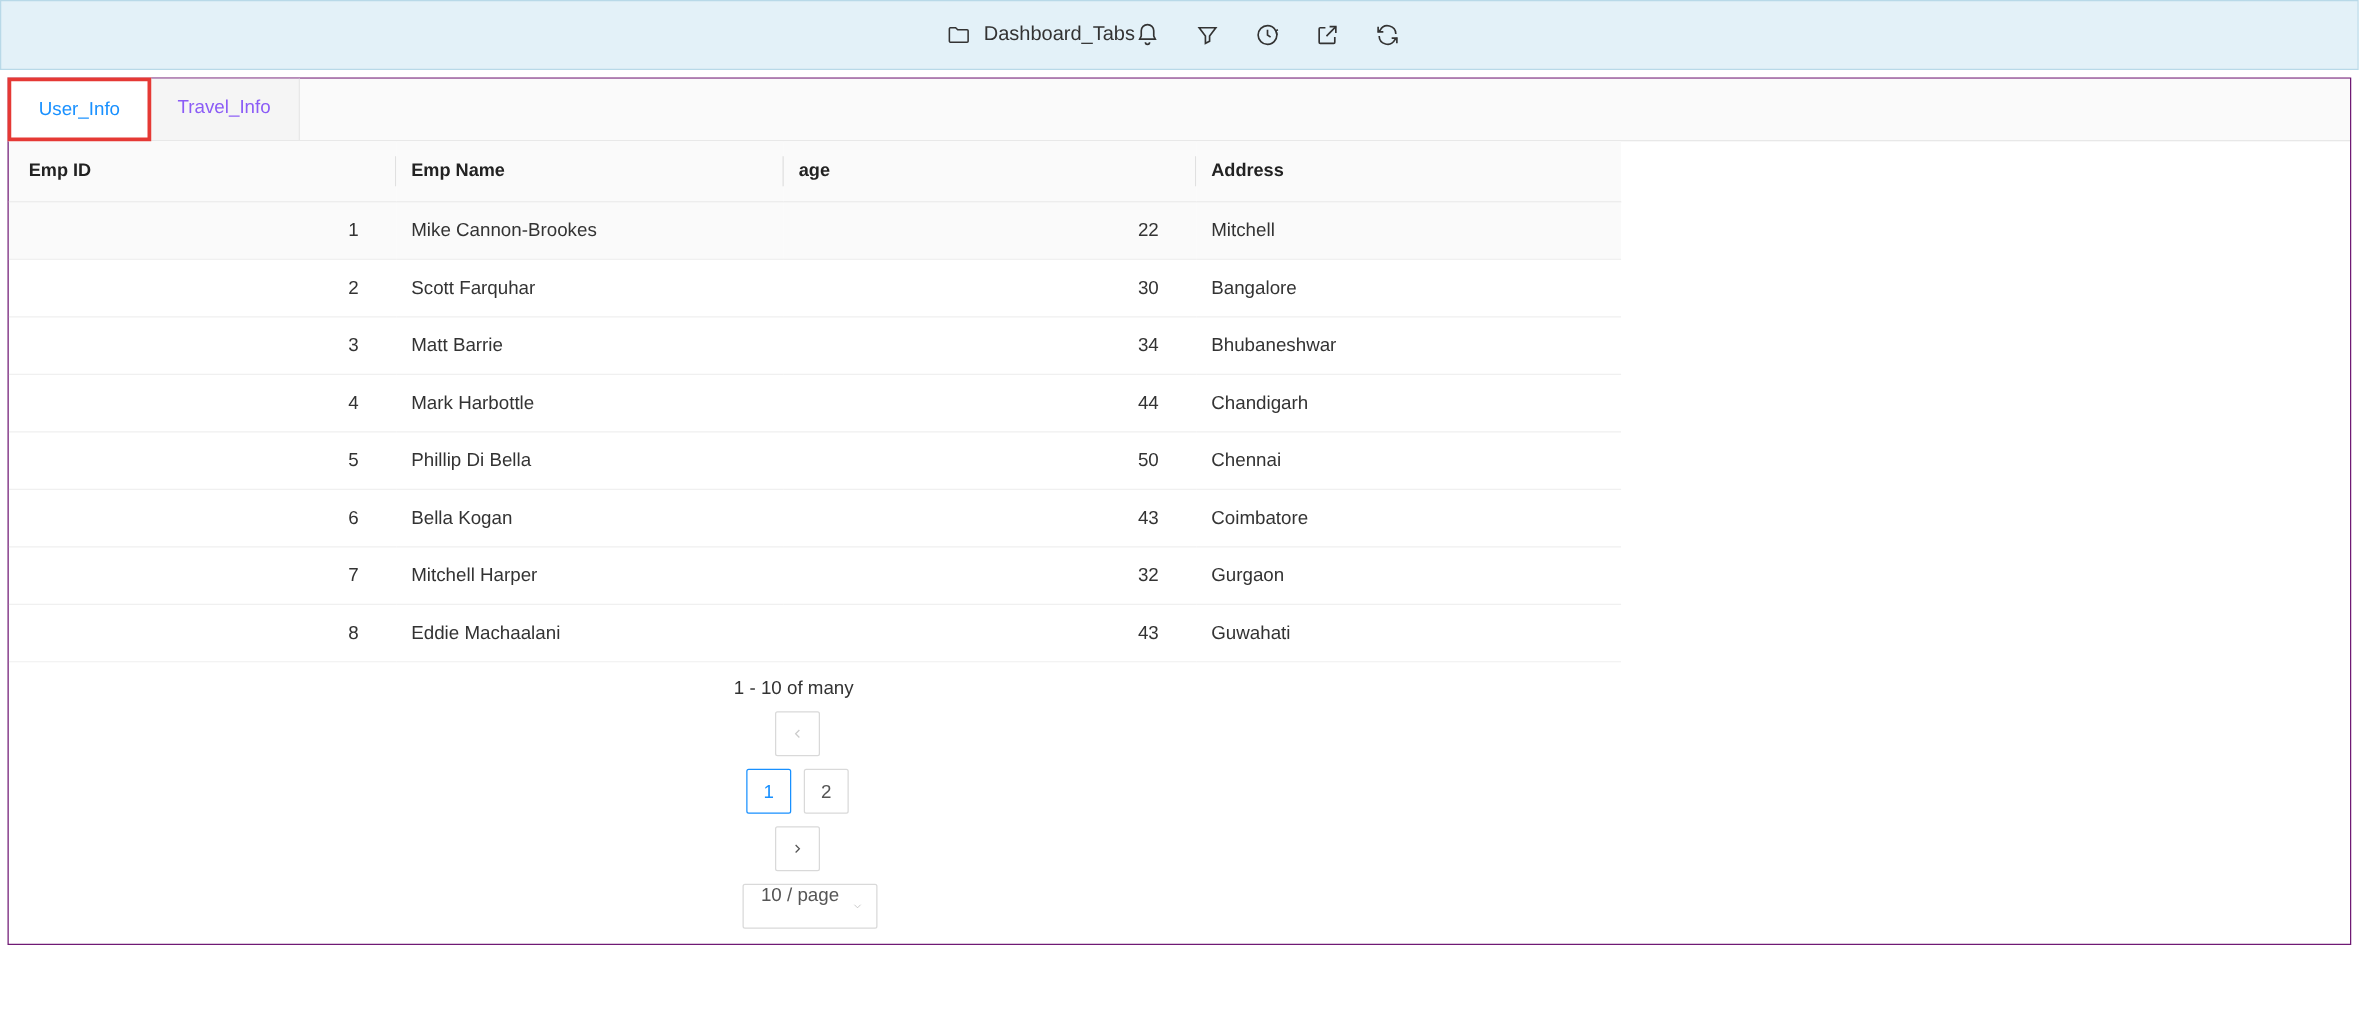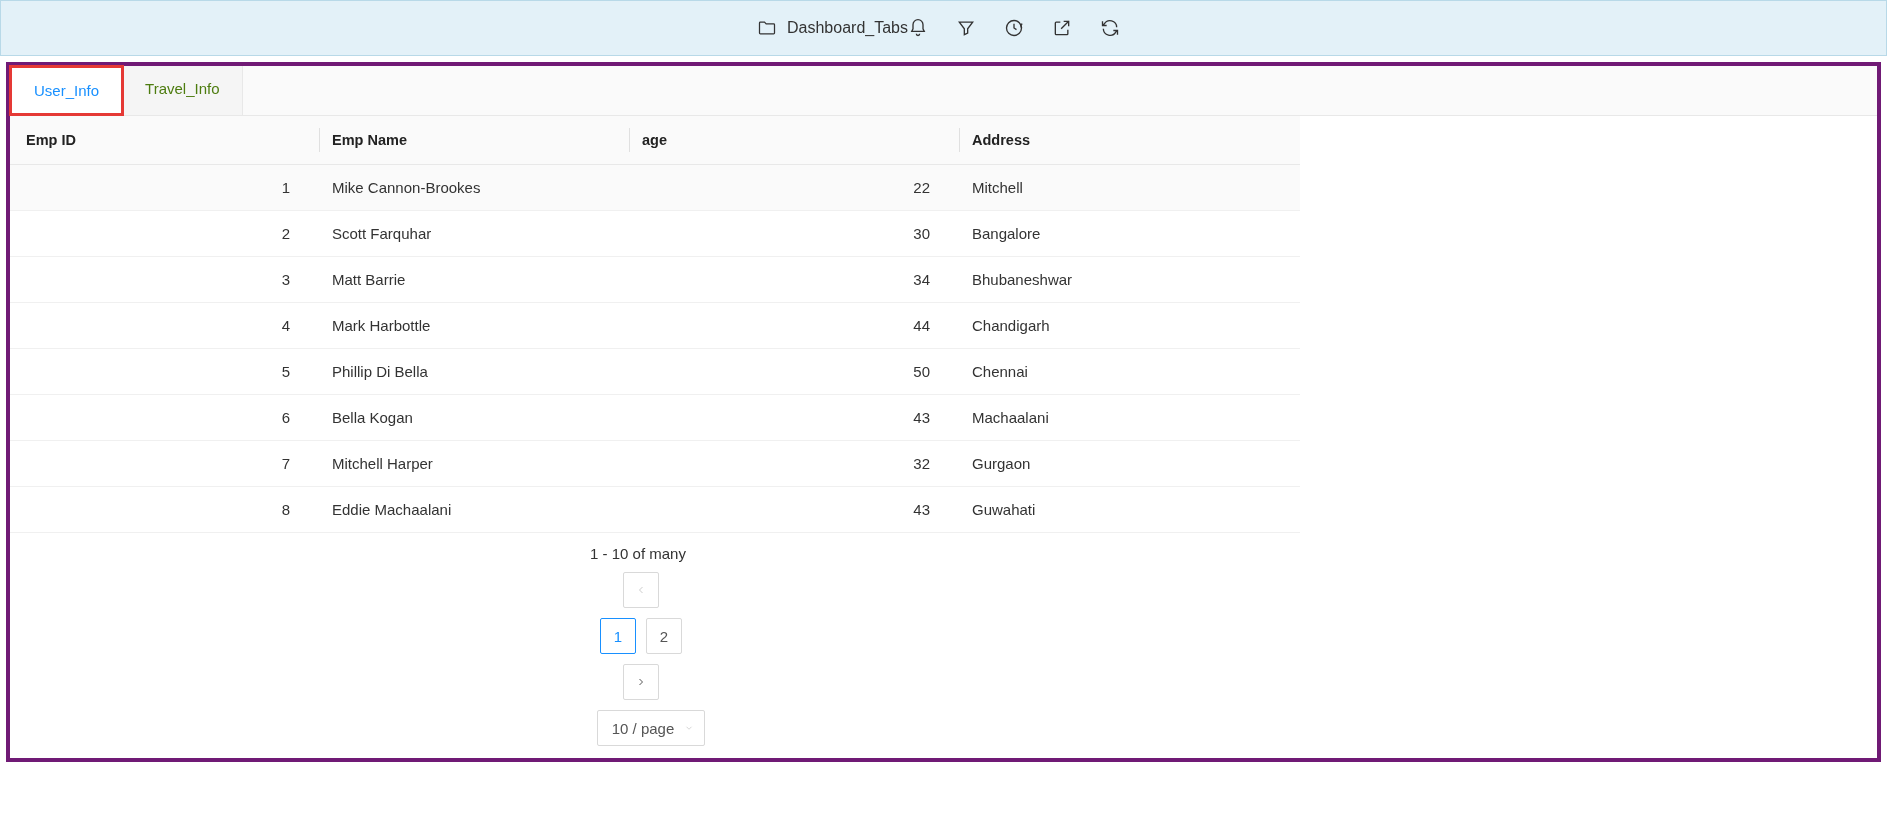--- a/index.html
+++ b/index.html
@@ -17,33 +17,33 @@
     justify-content: center;
     padding: 8px 16px;
     height: 56px;
   }
   .header-left { display: flex; align-items: center; gap: 10px; }
   .folder-icon { width: 20px; height: 20px; stroke: #333; fill: none; stroke-width: 1.5; }
   .header-title { font-size: 16px; color: #333; }
   .header-icons { display: flex; align-items: center; gap: 28px; padding-right: 10px; }
   .header-icons svg { width: 20px; height: 20px; stroke: #333; fill: none; stroke-width: 1.6; cursor: pointer; }
   .content-wrap {
-    border: 4px solid #701a75;
+    border: 1px solid #701a75;
     margin: 6px;
     background: #fff;
   }
   .tabs {
     display: flex;
     border-bottom: 1px solid #e8e8e8;
     background: #fafafa;
   }
   .tab {
     padding: 14px 22px;
     font-size: 15px;
-    color: #4d7c0f;
+    color: #8b5cf6;
     cursor: pointer;
     background: #f5f5f5;
     border-right: 1px solid #e8e8e8;
   }
   .tab.active {
     background: #fff;
     color: #1890ff;
     border: 3px solid #e53935;
     margin: -1px;
     position: relative;
@@ -123,21 +123,21 @@
     cursor: pointer;
     border-radius: 2px;
   }
   .page-btn.active { border-color: #1890ff; color: #1890ff; }
   .page-btn.disabled { color: #ccc; cursor: not-allowed; }
   .page-size {
     height: 36px;
     border: 1px solid #d9d9d9;
     padding: 0 30px 0 14px;
     display: flex;
-    align-items: center;
+    align-items: flex-start;
     font-size: 15px;
     color: #555;
     cursor: pointer;
     position: relative;
     border-radius: 2px;
     margin-left: 20px;
   }
   .page-size .caret {
     position: absolute;
     right: 10px;
@@ -238,21 +238,21 @@
             <tr>
               <td class="cell-id">5</td>
               <td>Phillip Di Bella</td>
               <td class="cell-age">50</td>
               <td>Chennai</td>
             </tr>
             <tr>
               <td class="cell-id">6</td>
               <td>Bella Kogan</td>
               <td class="cell-age">43</td>
-              <td>Machaalani</td>
+              <td>Coimbatore</td>
             </tr>
             <tr>
               <td class="cell-id">7</td>
               <td>Mitchell Harper</td>
               <td class="cell-age">32</td>
               <td>Gurgaon</td>
             </tr>
             <tr>
               <td class="cell-id">8</td>
               <td>Eddie Machaalani</td>

